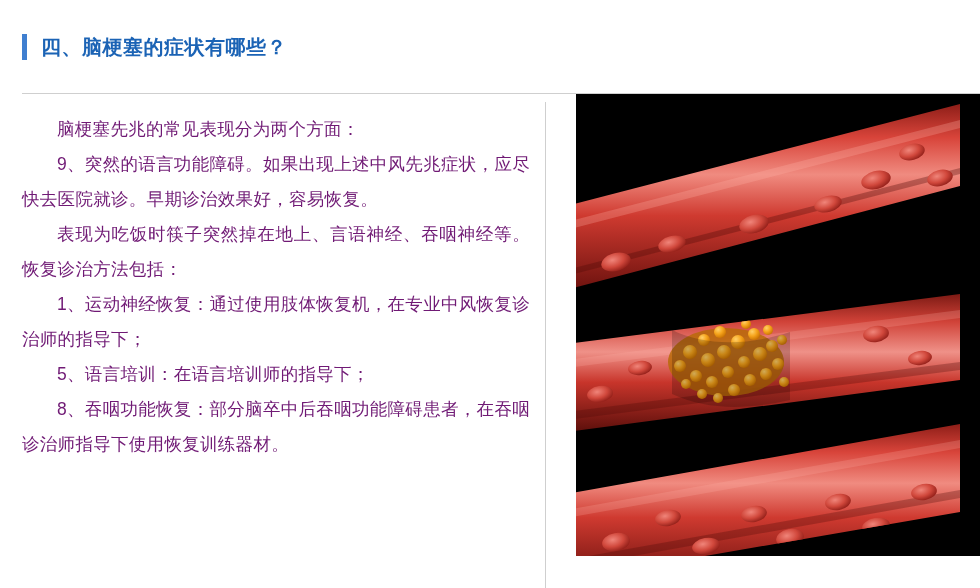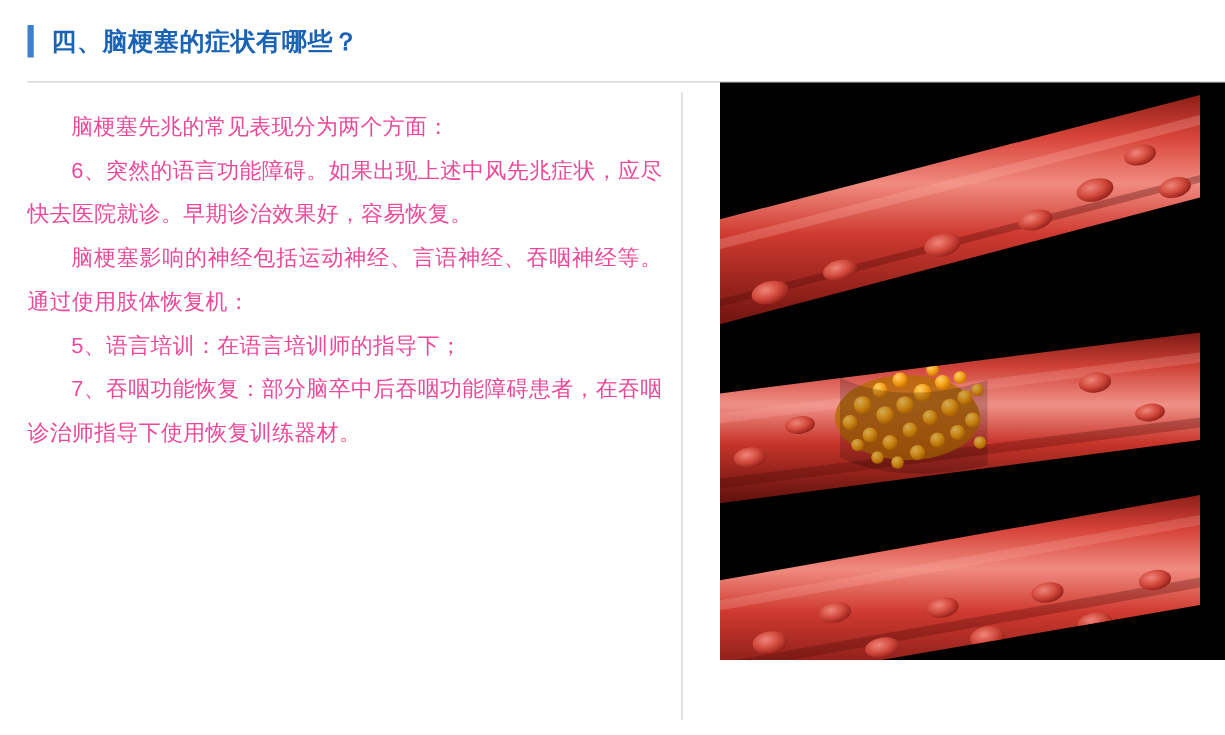--- a/index.html
+++ b/index.html
@@ -12,21 +12,21 @@
     height: 588px;
     font-family: "Liberation Sans", sans-serif;
     color: #222222;
     overflow: hidden;
     position: relative;
   }
 
   
   .header {
     position: relative;
-    height: 66px;
+    height: 94px;
     display: flex;
     align-items: center;
     padding-left: 22px;
     box-sizing: border-box;
   }
   .header-bar {
     width: 5px;
     height: 26px;
     background: #3f7fd0;
     margin-right: 14px;
@@ -67,21 +67,21 @@
     bottom: 0;
     right: 0;
     width: 1px;
     background: #cfcfcf;
   }
   .para {
     font-size: 17.5px;
     line-height: 35px;
     text-indent: 2em;
     margin: 0;
-    color: #ec4899;
+    color: #701a75;
     letter-spacing: 0.3px;
     text-align: justify;
   }
 
   .image-col {
     flex: 1 1 auto;
     position: relative;
     padding-left: 30px;
     box-sizing: border-box;
   }
@@ -102,24 +102,25 @@
 <div class="header">
   <div class="header-bar"></div>
   <div class="header-title">四、脑梗塞的症状有哪些？</div>
   <div class="header-rule"></div>
 </div>
 
 <div class="content">
 
   <div class="text-col">
     <p class="para">脑梗塞先兆的常见表现分为两个方面：</p>
-    <p class="para">6、突然的语言功能障碍。如果出现上述中风先兆症状，应尽快去医院就诊。早期诊治效果好，容易恢复。</p>
-    <p class="para">脑梗塞影响的神经包括运动神经、言语神经、吞咽神经等。通过使用肢体恢复机：</p>
+    <p class="para">9、突然的语言功能障碍。如果出现上述中风先兆症状，应尽快去医院就诊。早期诊治效果好，容易恢复。</p>
+    <p class="para">表现为吃饭时筷子突然掉在地上、言语神经、吞咽神经等。恢复诊治方法包括：</p>
+    <p class="para">1、运动神经恢复：通过使用肢体恢复机，在专业中风恢复诊治师的指导下；</p>
     <p class="para">5、语言培训：在语言培训师的指导下；</p>
-    <p class="para">7、吞咽功能恢复：部分脑卒中后吞咽功能障碍患者，在吞咽诊治师指导下使用恢复训练器材。</p>
+    <p class="para">8、吞咽功能恢复：部分脑卒中后吞咽功能障碍患者，在吞咽诊治师指导下使用恢复训练器材。</p>
     <div class="divider"></div>
   </div>
 
   <div class="image-col">
     <div class="illus">
       <svg width="384" height="462" viewBox="0 0 384 462" xmlns="http://www.w3.org/2000/svg">
         <defs>
           <linearGradient id="vg" x1="0" y1="0" x2="0" y2="1">
             <stop offset="0%" stop-color="#8e1e18"></stop>
             <stop offset="18%" stop-color="#d8443a"></stop>

